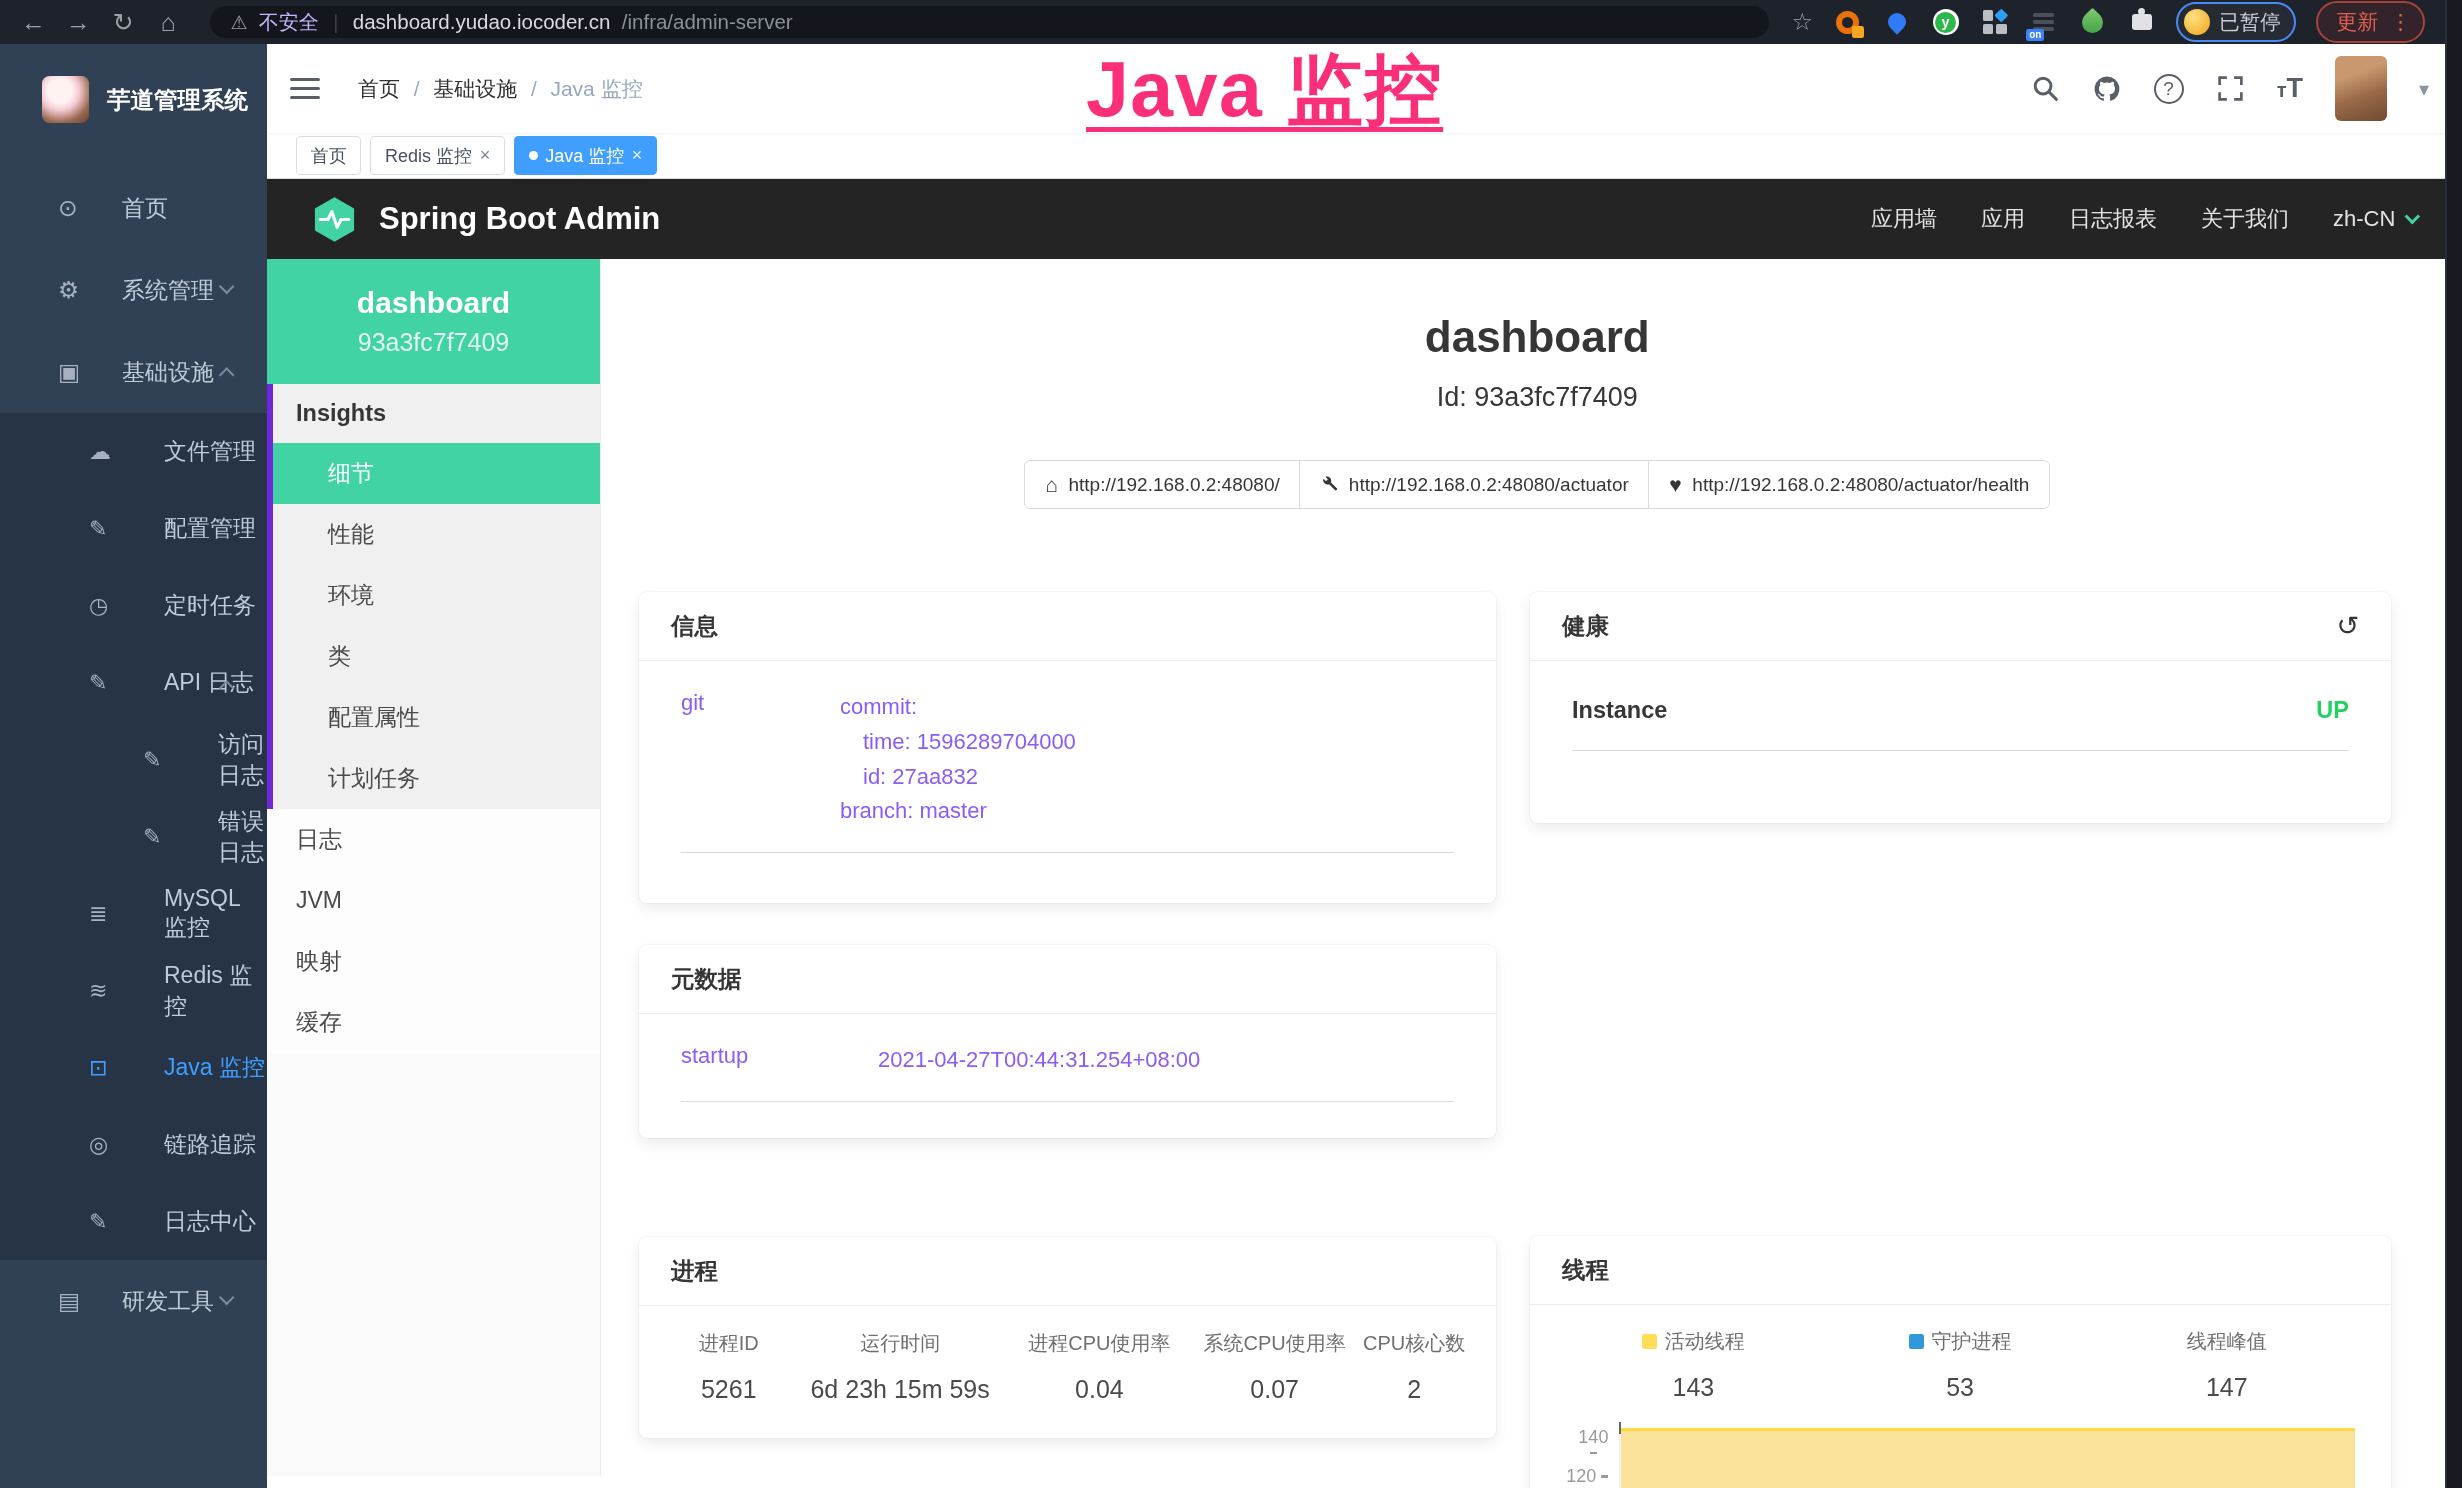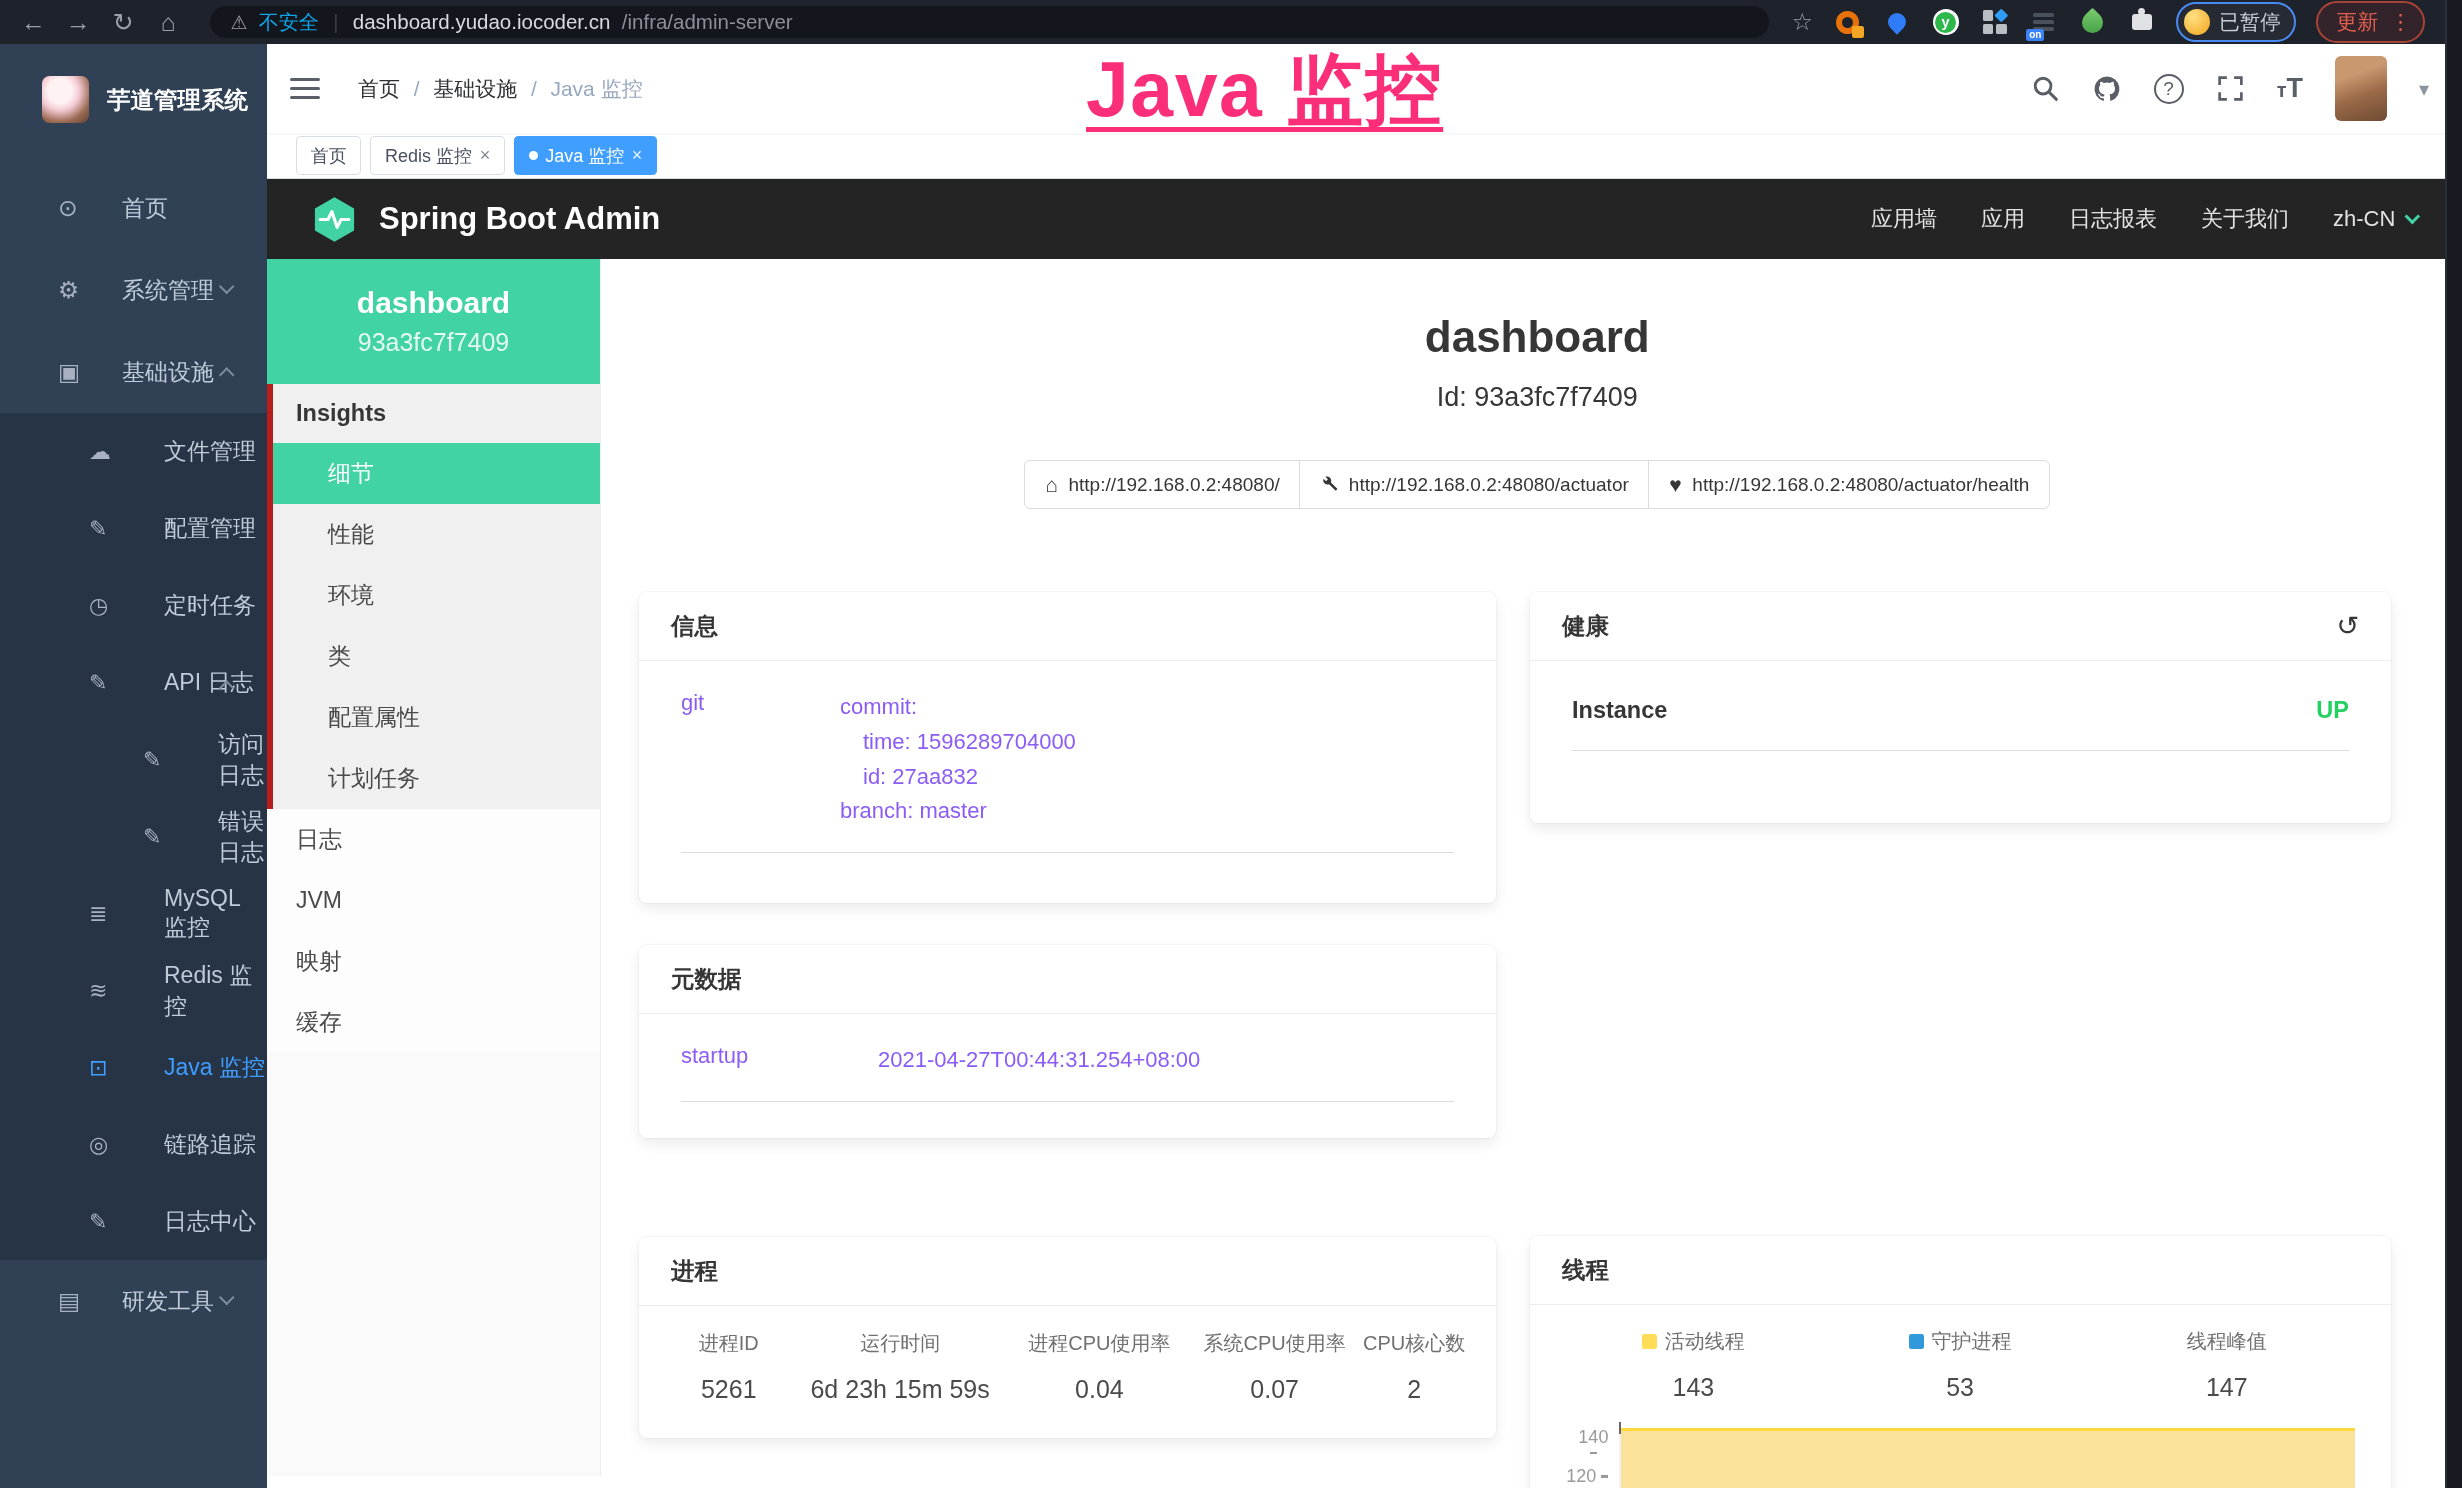--- a/index.html
+++ b/index.html
@@ -6,21 +6,21 @@
   html,body { width:2462px; height:1489px; overflow:hidden;
     font-family:"Liberation Sans","DejaVu Sans",sans-serif; background:#fff; }
   .page { position:relative; width:2462px; height:1489px; }
 
   
   .browser-bar { height:44px; background:#1e222b; display:flex; align-items:center; padding:0 13.7px; gap:6px; }
   .bicon { color:#9aa0a6; font-size:25px; width:39px; text-align:center; flex:none; }
   .omnibox { flex:1; height:32px; margin:0 16.7px; background:#13161d; border-radius:16px;
     display:flex; align-items:center; padding:0 20px; gap:11.4px; min-width:0; }
   .omnibox .warn { color:#9aa0a6; font-size:19px; }
-  .omnibox .sec { color:#0ea5e9; font-size:20px; }
+  .omnibox .sec { color:#c4b5fd; font-size:20px; }
   .omnibox .sep { color:#3a3f4a; font-size:20px; margin:0 3px; }
   .omnibox .host { color:#d8dbe0; font-size:20.5px; white-space:nowrap; }
   .omnibox .path { color:#8a8f99; font-size:20.5px; white-space:nowrap; }
   .br-right { display:flex; align-items:center; gap:20px; flex:none; padding-right:23px; }
   .star { color:#9aa0a6; font-size:24px; }
   .ext { position:relative; width:29px; height:29px; flex:none; display:flex; align-items:center; justify-content:center; }
   .ext .donut { width:23px; height:23px; border-radius:50%; border:6px solid #e8710a; }
   .ext .badge1 { position:absolute; right:-1.5px; bottom:-1.5px; width:12px; height:12px; background:#f5a623; border-radius:2.3px; }
   .ext .pin { width:18px; height:18px; background:#2f7cf6; border-radius:50% 50% 50% 0; transform:rotate(-45deg); }
   .ext .ycircle { width:26px; height:26px; border-radius:50%; background:#fff; display:flex; align-items:center; justify-content:center; }
@@ -101,21 +101,21 @@
   .sba-nav { margin-left:auto; display:flex; align-items:center; gap:44px; }
   .sba-nav .item { color:#e3e3e3; font-size:22px; }
   .lang { display:flex; align-items:center; gap:12px; }
   .chev-green { width:10.6px; height:10.6px; border-right:3px solid #42d3a5; border-bottom:3px solid #42d3a5; transform:rotate(45deg); margin-top:-6px; }
 
   .sba-body { flex:1; display:flex; background:#fff; min-height:0; }
   .sba-sidebar { width:334px; flex:none; height:1217px; background:#fafafa; border-right:0.8px solid #ededed; }
   .inst-block { height:125px; background:#42d3a5; display:flex; flex-direction:column; align-items:center; justify-content:center; gap:7.6px; }
   .inst-block .nm { color:#fff; font-size:30px; font-weight:bold; }
   .inst-block .id { color:rgba(255,255,255,.85); font-size:25px; }
-  .insights { background:#f0f0f0; border-left:6px solid #b91c1c; }
+  .insights { background:#f0f0f0; border-left:6px solid #6d28d9; }
   .insights .glabel { height:59px; display:flex; align-items:center; padding-left:23px; font-size:23.5px; font-weight:bold; color:#363636; }
   .gitem { height:61px; display:flex; align-items:center; padding-left:55px; font-size:23px; color:#4a4a4a; }
   .gitem.active { background:#42d3a5; color:#fff; }
   .side-item { height:61px; display:flex; align-items:center; padding-left:29px; font-size:23px; color:#4a4a4a; background:#fdfdfd; }
 
   .sba-main { flex:1; min-width:0; padding:53px 26.5px 0 38px; }
   .inst-title { text-align:center; font-size:44px; font-weight:bold; color:#363636; }
   .inst-id { text-align:center; font-size:27px; color:#363636; margin-top:20px; }
   .links-row { display:flex; justify-content:center; margin-top:47px; }
   .link-btn { display:flex; align-items:center; gap:10.6px; height:49px; padding:0 20px; background:#fff;

